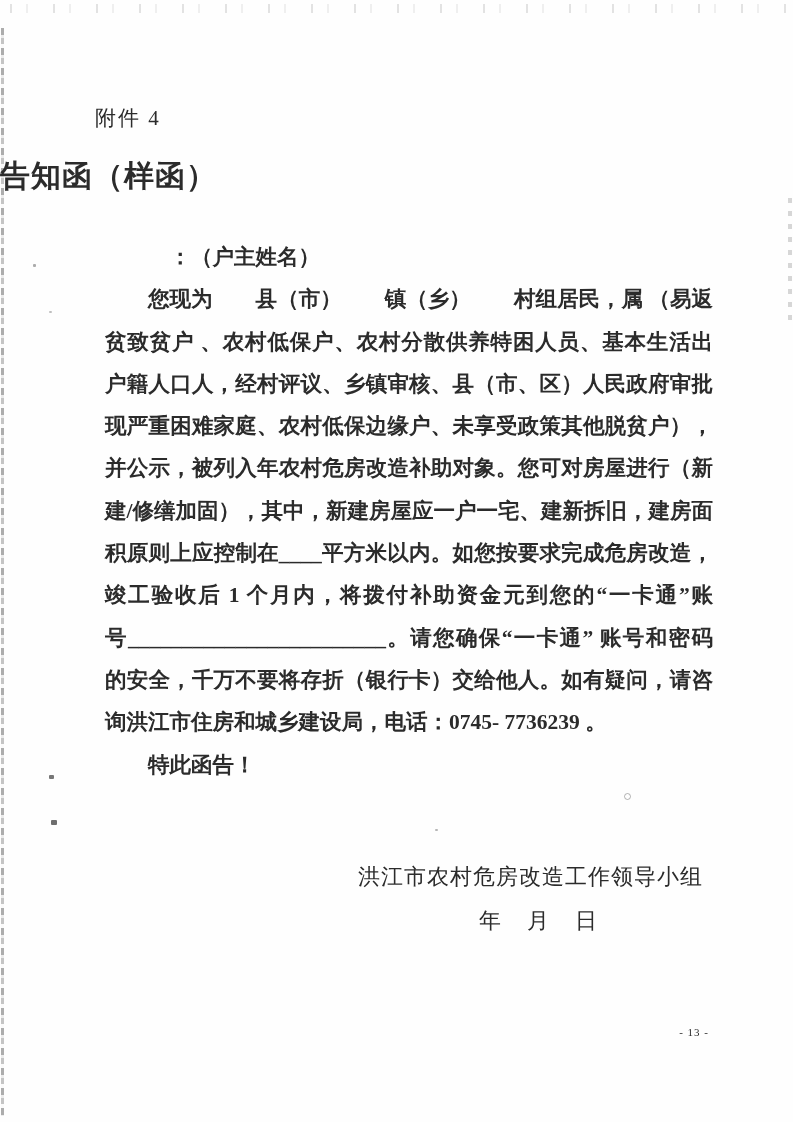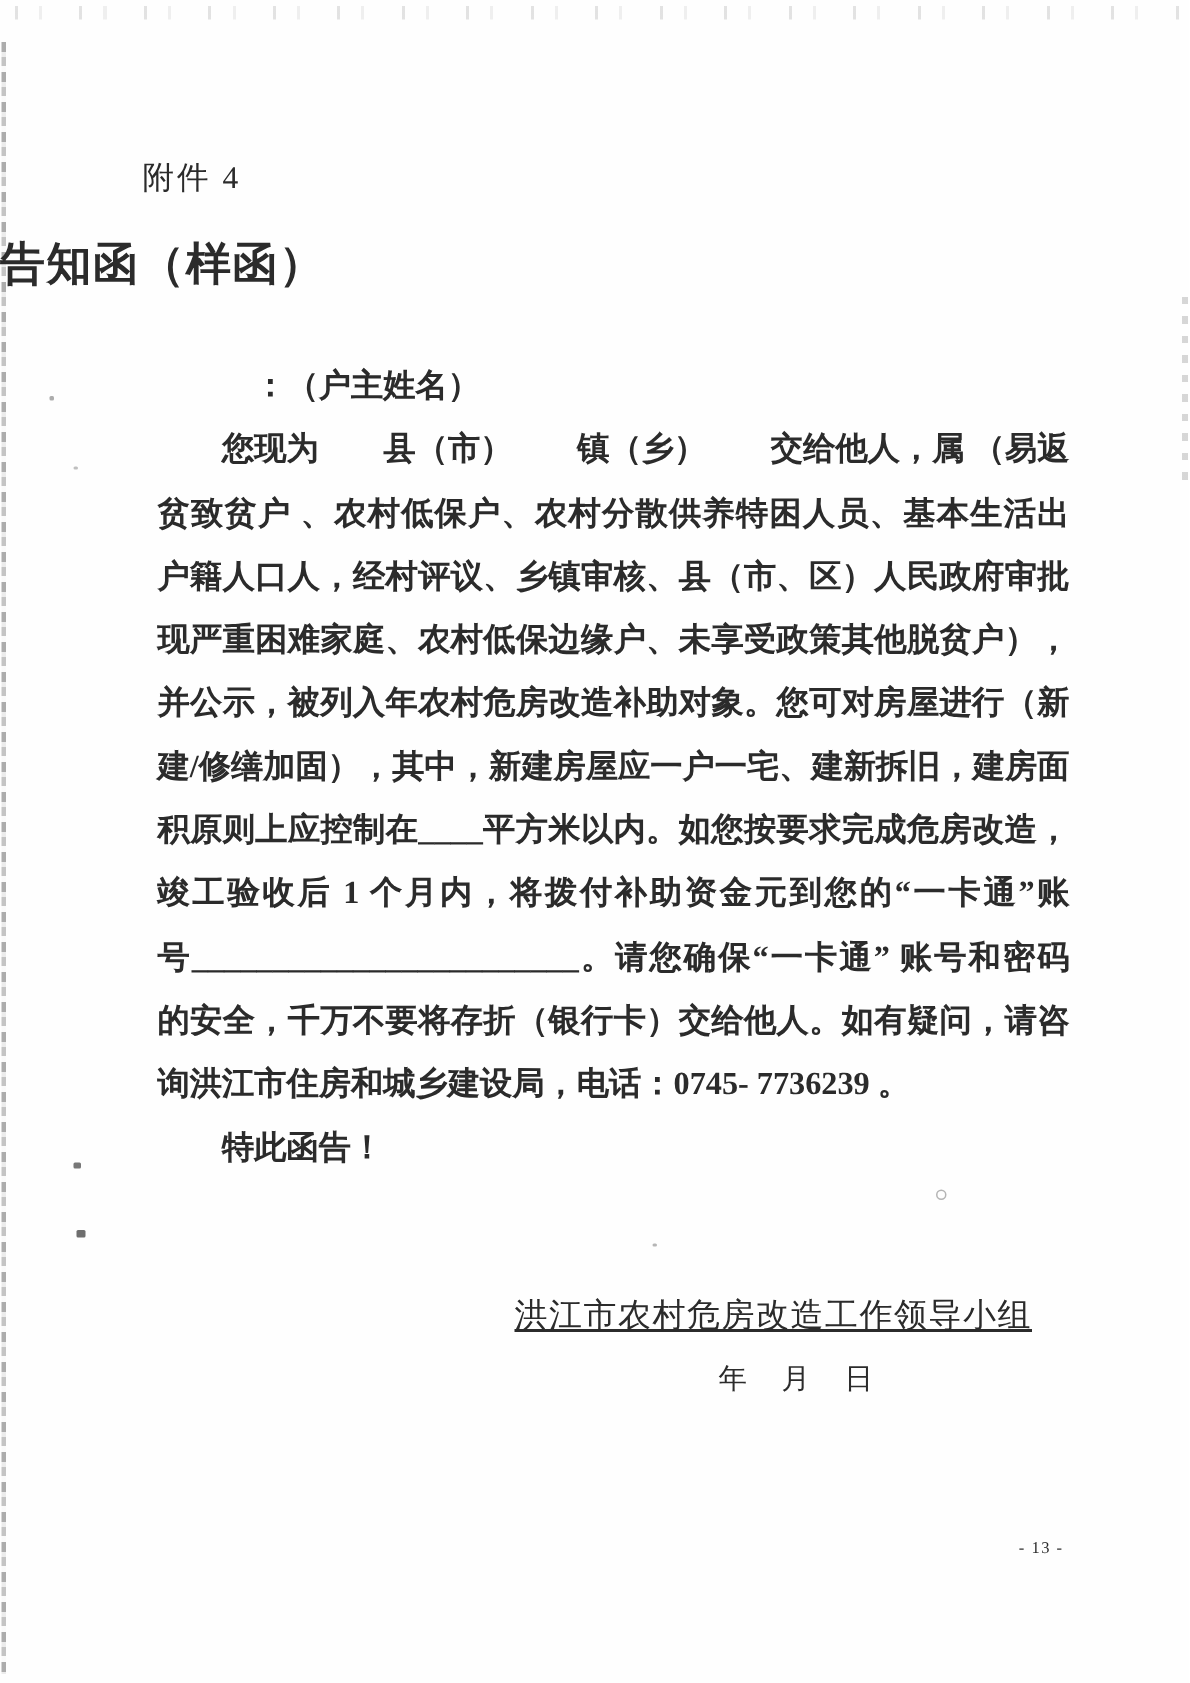--- a/index.html
+++ b/index.html
@@ -57,26 +57,26 @@
   .body {
     position: absolute; left: 105px; top: 236px; width: 608px;
     font-size: 21.5px; line-height: 42.3px;
     text-align: justify;
   }
   .line { white-space: pre-wrap; font-weight: bold; }
   .line.flush { text-align: justify; text-align-last: justify; }
   .line.indent-3 { text-indent: 3em; }
   .line.indent-2 { text-indent: 2em; }
   .signature {
-    position: absolute; right: 105px; top: 862px;
-    font-size: 22px; letter-spacing: 1px; text-decoration: underline;
+    position: absolute; right: 90px; top: 862px;
+    font-size: 22px; letter-spacing: 1px;
   }
   .dateline {
     position: absolute; left: 479px; top: 906px;
-    font-size: 19px; letter-spacing: 2px;
+    font-size: 22px; letter-spacing: 2px;
   }
   .pagenum {
     position: absolute; right: 84px; top: 1026px;
     font-size: 11px; letter-spacing: 1px;
   }
 </style>
 </head>
 <body>
 
 <div class="page">
@@ -90,21 +90,21 @@
   <div class="speck s4"></div>
   <div class="speck s5"></div>
   <div class="speck s6"></div>
 
   <div class="attachment">附件 4</div>
 
   <h1 class="title">告知函（样函）</h1>
 
   <div class="body">
     <div class="line indent-3">：（户主姓名）</div>
-    <div class="line flush indent-2">您现为　　县（市）　　镇（乡）　　交给他人，属 （易返</div>
+    <div class="line flush indent-2">您现为　　县（市）　　镇（乡）　　村组居民，属 （易返</div>
     <div class="line flush">贫致贫户 、农村低保户、农村分散供养特困人员、基本生活出</div>
     <div class="line flush">户籍人口人，经村评议、乡镇审核、县（市、区）人民政府审批</div>
     <div class="line flush">现严重困难家庭、农村低保边缘户、未享受政策其他脱贫户），</div>
     <div class="line flush">并公示，被列入年农村危房改造补助对象。您可对房屋进行（新</div>
     <div class="line flush">建/修缮加固），其中，新建房屋应一户一宅、建新拆旧，建房面</div>
     <div class="line flush">积原则上应控制在____平方米以内。如您按要求完成危房改造，</div>
     <div class="line flush">竣工验收后 1 个月内，将拨付补助资金元到您的“一卡通”账</div>
     <div class="line flush">号________________________。请您确保“一卡通” 账号和密码</div>
     <div class="line flush">的安全，千万不要将存折（银行卡）交给他人。如有疑问，请咨</div>
     <div class="line">询洪江市住房和城乡建设局，电话：0745- 7736239 。</div>

